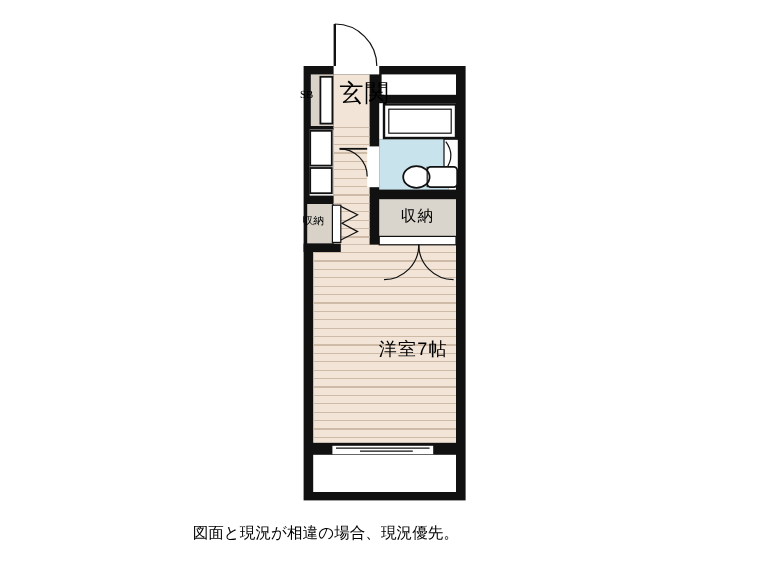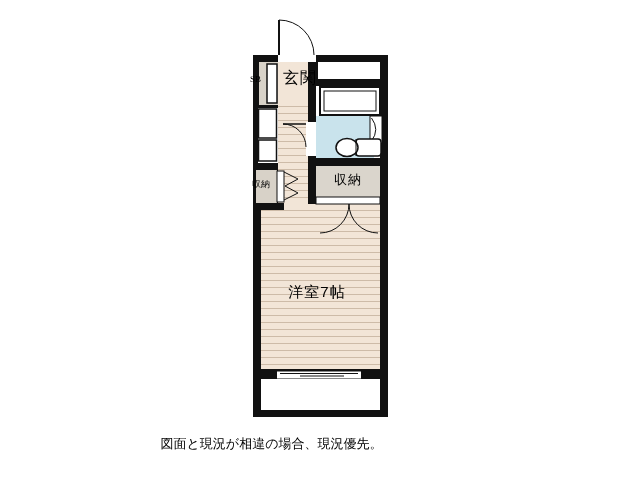--- a/index.html
+++ b/index.html
@@ -30,24 +30,24 @@
   #bathroom-floor{left:316px;top:116px;width:58px;height:42px;}
   #bathroom-right-strip{left:374px;top:116px;width:6px;height:42px;}
   #right-closet{left:316px;top:166px;width:64px;height:31px;}
   #balcony{left:261px;top:379px;width:119px;height:31px;}
   #entrance-opening{left:278px;top:55px;width:38px;height:7px;}
   #bath-door-opening{left:306px;top:122px;width:10px;height:34px;}
   #wall-stub{left:253px;top:203px;width:31px;height:7px;background:#111;}
   
   .lbl{position:absolute;line-height:1;white-space:nowrap;}
   #lbl-sb{left:250px;top:75px;font-size:9px;font-family:Liberation Serif, serif;}
-  #lbl-genkan{left:283px;top:70px;font-size:16px;letter-spacing:1px;}
+  #lbl-genkan{left:283px;top:70px;font-size:20px;letter-spacing:1px;font-family:Liberation Mono, monospace;}
   #lbl-left-closet{left:252px;top:180px;font-size:9px;width:25px;overflow:hidden;}
   #lbl-right-closet{left:316px;top:173px;width:64px;font-size:13px;text-align:center;letter-spacing:1px;}
-  #lbl-main-room{left:261px;top:284px;width:112px;font-size:15px;text-align:center;letter-spacing:1px;}
+  #lbl-main-room{left:261px;top:284px;width:112px;font-size:15px;text-align:right;letter-spacing:1px;}
   #caption{left:0;top:437px;width:543px;font-size:13px;text-align:center;}
   svg{position:absolute;left:0;top:0;}
 </style>
 </head>
 <body>
 
 <div class="abs" id="outer-wall"></div>
 
 <div class="abs white" id="entrance-opening"></div>
 <div class="abs" id="sb-cell"></div>

